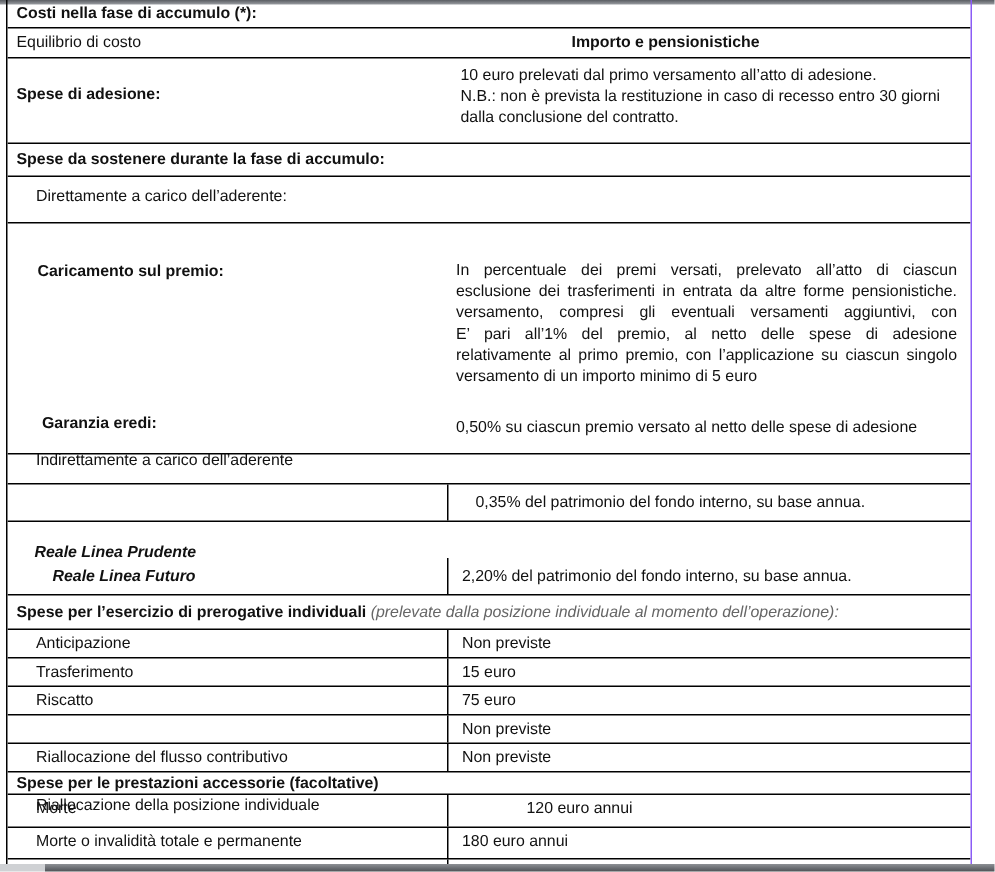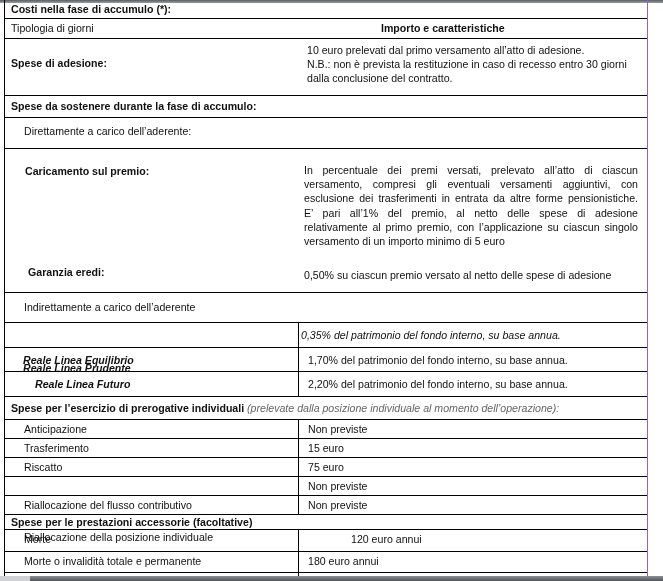--- a/index.html
+++ b/index.html
@@ -44,71 +44,63 @@
 
 <div class="topbar"></div>
 
 <div class="doc">
 
   <div class="row" style="top:0;height:19px;">
     <span class="txt bold" style="left:6px;top:3px;">Costi nella fase di accumulo (*):</span>
   </div>
 
   <div class="row" style="top:19px;height:20px;">
-    <span class="txt" style="left:6px;top:3px;">Tipologia di giorni</span>
-    <span class="txt bold" style="left:376px;top:3px;">Importo e caratteristiche</span>
+    <span class="txt" style="left:6px;top:3px;">Equilibrio di costo</span>
+    <span class="txt bold" style="left:376px;top:3px;">Importo e pensionistiche</span>
   </div>
 
   <div class="row" style="top:39px;height:57px;">
     <span class="txt bold" style="left:6px;top:18px;">Spese di adesione:</span>
     <span class="txt" style="left:302px;top:5px;">10 euro prelevati dal primo versamento all’atto di adesione.</span>
     <span class="txt" style="left:302px;top:19px;">N.B.: non è prevista la restituzione in caso di recesso entro 30 giorni</span>
     <span class="txt" style="left:302px;top:33px;">dalla conclusione del contratto.</span>
   </div>
 
   <div class="row" style="top:96px;height:22px;">
     <span class="txt bold" style="left:6px;top:4px;">Spese da sostenere durante la fase di accumulo:</span>
   </div>
 
   <div class="row" style="top:118px;height:31px;">
     <span class="txt" style="left:19px;top:7px;">Direttamente a carico dell’aderente:</span>
   </div>
 
-  <div class="row" style="top:149px;height:144px;">
+  <div class="row" style="top:159px;height:144px;">
     <span class="txt bold" style="left:20px;top:16px;">Caricamento sul premio:</span>
     <div class="para just" style="left:299px;top:14px;width:334px;">
       <div style="text-align-last:justify;">In percentuale dei premi versati, prelevato all’atto di ciascun</div>
+      <div style="text-align-last:justify;">esclusione dei trasferimenti in entrata da altre forme pensionistiche.</div>
       <div style="text-align-last:justify;">versamento, compresi gli eventuali versamenti aggiuntivi, con</div>
-      <div style="text-align-last:justify;">esclusione dei trasferimenti in entrata da altre forme pensionistiche.</div>
       <div style="text-align-last:justify;">E’ pari all’1% del premio, al netto delle spese di adesione</div>
       <div style="text-align-last:justify;">relativamente al primo premio, con l’applicazione su ciascun singolo</div>
       <div>versamento di un importo minimo di 5 euro</div>
     </div>
     <span class="txt bold" style="left:23px;top:117px;">Garanzia eredi:</span>
     <span class="txt" style="left:299px;top:120px;">0,50% su ciascun premio versato al netto delle spese di adesione</span>
   </div>
 
   <div class="row" style="top:293px;height:30px;">
     <span class="txt" style="left:19px;top:8px;">Indirettamente a carico dell’aderente</span>
   </div>
 
   <div class="row" style="top:323px;height:25px;">
     <div class="cell c1">
         <span class="txt bold it" style="left:18px;top:6px;margin-top:33px;">Reale Linea Prudente</span>
       </div>
     <div class="cell c2">
-        <span class="txt" style="left:2px;top:6px;font-style:italic;">0,35% del patrimonio del fondo interno, su base annua.</span>
-      </div>
-  </div>
-  <div class="row" style="top:348px;height:24px;">
-    <div class="cell c1">
-        <span class="txt bold it" style="left:18px;top:6px;">Reale Linea Equilibrio</span>
-      </div>
-    <div class="cell c2">
-        <span class="txt" style="left:9px;top:6px;">1,70% del patrimonio del fondo interno, su base annua.</span>
+        <span class="txt" style="left:18px;top:6px;">0,35% del patrimonio del fondo interno, su base annua.</span>
       </div>
   </div>
   <div class="row" style="top:372px;height:25px;">
     <div class="cell c1">
         <span class="txt bold it" style="left:18px;top:6px;margin-left:12px;">Reale Linea Futuro</span>
       </div>
     <div class="cell c2">
         <span class="txt" style="left:9px;top:6px;text-align:center;">2,20% del patrimonio del fondo interno, su base annua.</span>
       </div>
   </div>

